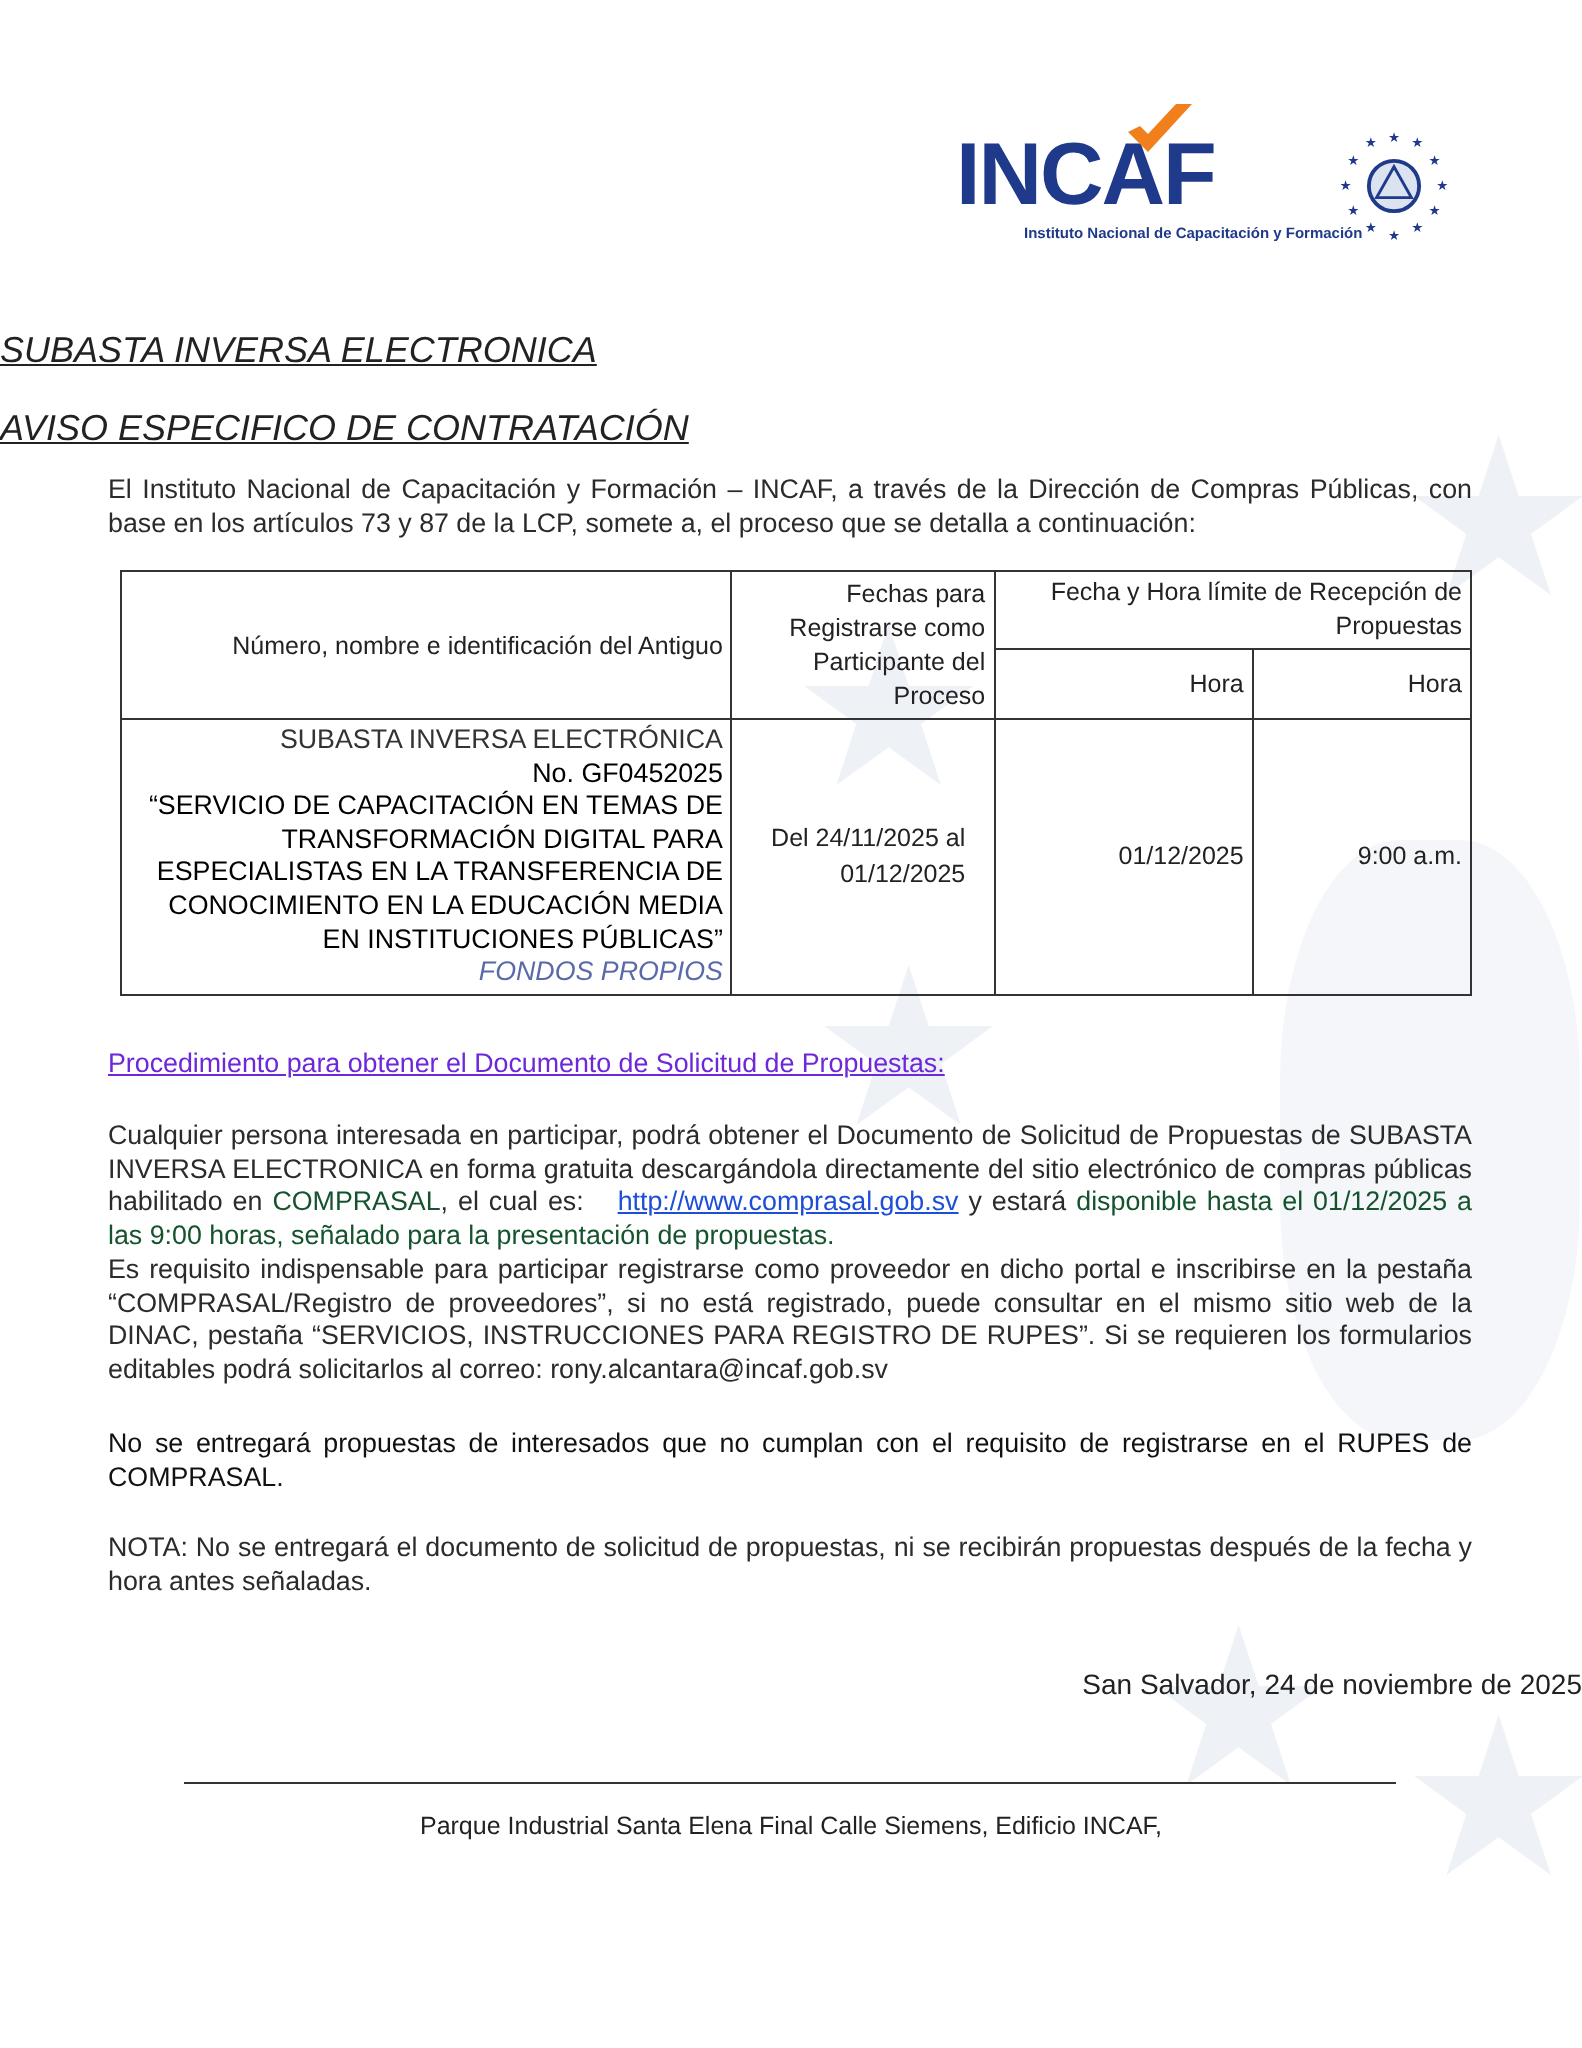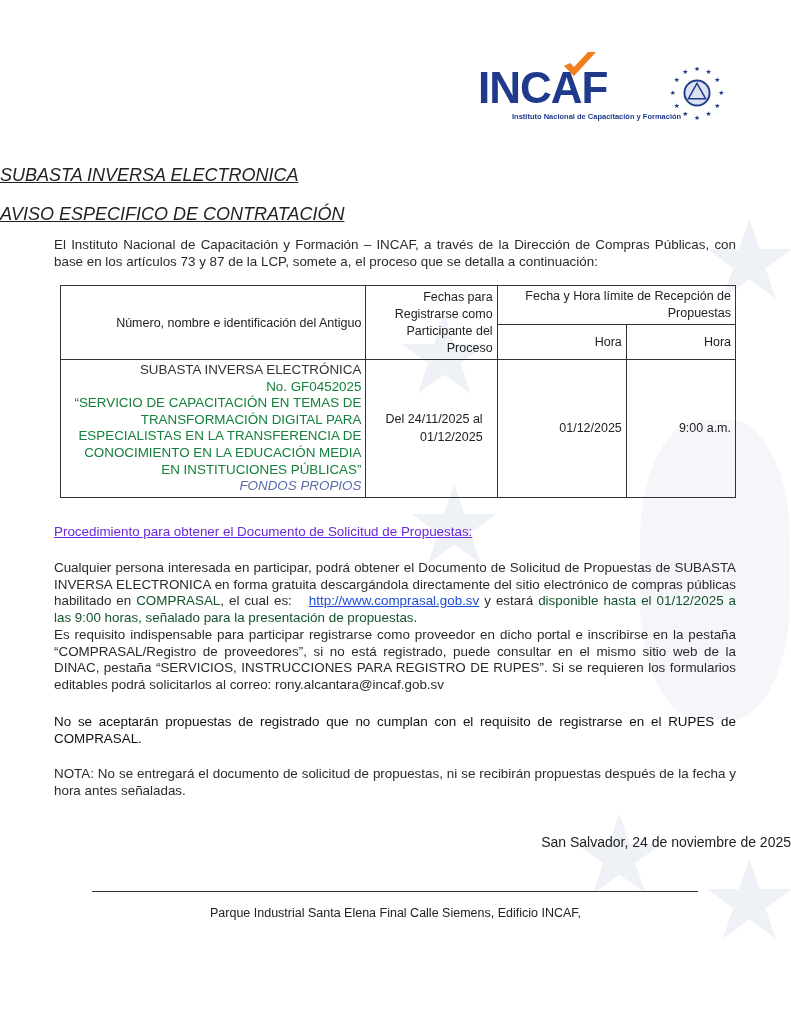--- a/index.html
+++ b/index.html
@@ -26,21 +26,21 @@
   table.proc {
     position: absolute; left: 60px; top: 285px; width: 676px; border-collapse: collapse;
     font-size: 12.5px; color: #222;
   }
   table.proc td, table.proc th { border: 1px solid #333; font-weight: normal; text-align: right; vertical-align: middle; padding: 2px 4px; }
   th.c1 { width: 296px; height: 66px; }
   th.c2 { width: 122px; line-height: 17px; }
   th.c3 { line-height: 17px; height: 34px; }
   td.desc { text-align: left; vertical-align: top; font-size: 13.4px; line-height: 16.6px; padding: 2px 5px 3px 5px; }
   .desc .l1 { color: #333; }
-  .desc .l2, .desc .l3 { color: #15803d; }
+  .desc .l2, .desc .l3 { color: #000000; }
   .desc .fondos { color: #5a6aa8; font-style: italic; }
 
   .link { text-decoration: underline; color: #1d4ed8; margin-left: 12px; }
   .footer-line { position: absolute; left: 92px; top: 891px; width: 606px; height: 1px; background: #333; }
   .footer { position: absolute; left: 0; width: 791px; top: 904px; text-align: center; font-size: 12.5px; line-height: 18px; color: #222; }
   .date { position: absolute; left: 0; width: 791px; top: 834px; text-align: right; font-size: 14px; color: #222; }
 </style>
 </head>
 <body>
 
@@ -110,21 +110,21 @@
 <div class="para" style="top:524px;text-decoration:underline;color:#6d28d9;">Procedimiento para obtener el Documento de Solicitud de Propuestas:</div>
 
 <div class="para" style="top:560px;">
   <span>Cualquier persona interesada en participar, podrá obtener el Documento de Solicitud de Propuestas de SUBASTA INVERSA ELECTRONICA en forma gratuita descargándola directamente del sitio electrónico de compras públicas habilitado en </span><span class="strong">COMPRASAL</span><span>, el cual es: </span><span class="link">http://www.comprasal.gob.sv</span><span> y estará </span><span class="strong">disponible hasta el 01/12/2025 a las 9:00 horas, señalado para la presentación de propuestas.</span>
 </div>
 
 <div class="para" style="top:627px;">
   <span>Es requisito indispensable para participar registrarse como proveedor en dicho portal e inscribirse en la pestaña “COMPRASAL/Registro de proveedores”, si no está registrado, puede consultar en el mismo sitio web de la DINAC, pestaña “SERVICIOS, INSTRUCCIONES PARA REGISTRO DE RUPES”. Si se requieren los formularios editables podrá solicitarlos al correo: </span><span>rony.alcantara@incaf.gob.sv</span>
 </div>
 
-<div class="para strong" style="top:714px;color:#111;">No se aceptarán propuestas de registrado que no cumplan con el requisito de registrarse en el RUPES de COMPRASAL.</div>
+<div class="para strong" style="top:714px;color:#111;">No se entregará propuestas de interesados que no cumplan con el requisito de registrarse en el RUPES de COMPRASAL.</div>
 
 <div class="para" style="top:766px;">NOTA: No se entregará el documento de solicitud de propuestas, ni se recibirán propuestas después de la fecha y hora antes señaladas.</div>
 
 <div class="date">San Salvador, 24 de noviembre de 2025</div>
 
 <div class="footer-line"></div>
 <div class="footer">
   <div>Parque Industrial Santa Elena Final Calle Siemens, Edificio INCAF,</div>
 </div>
 

